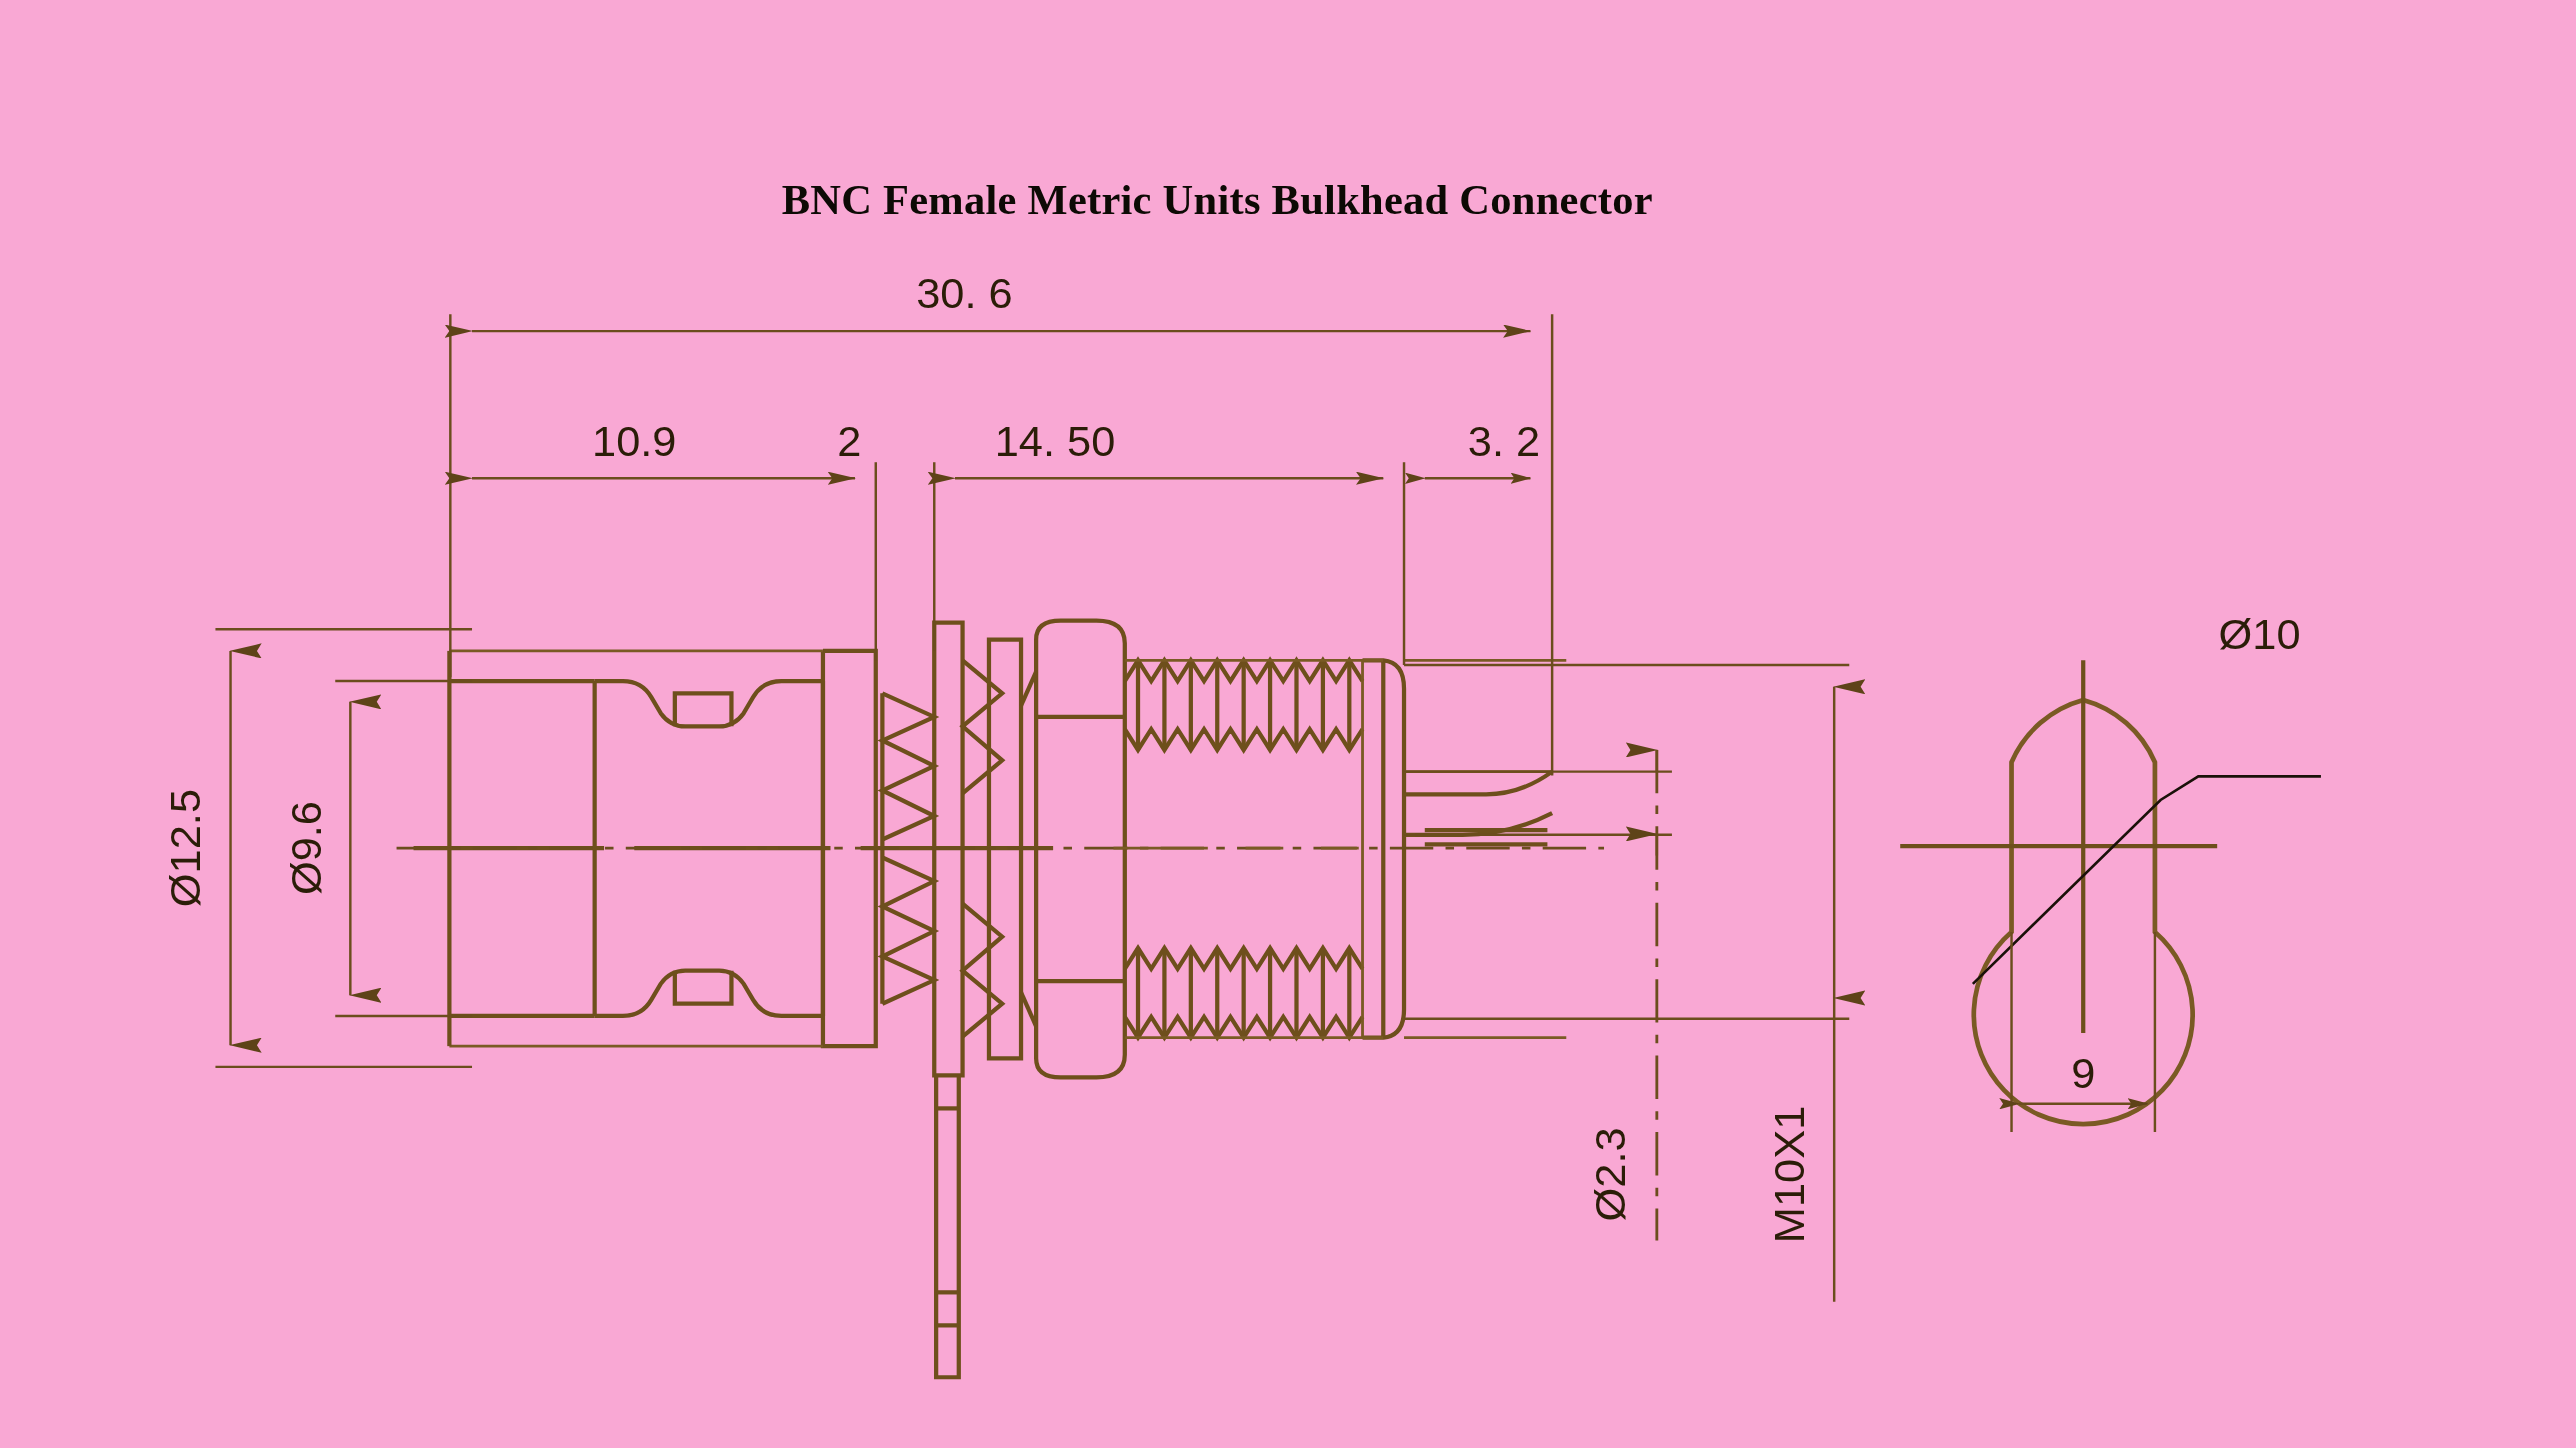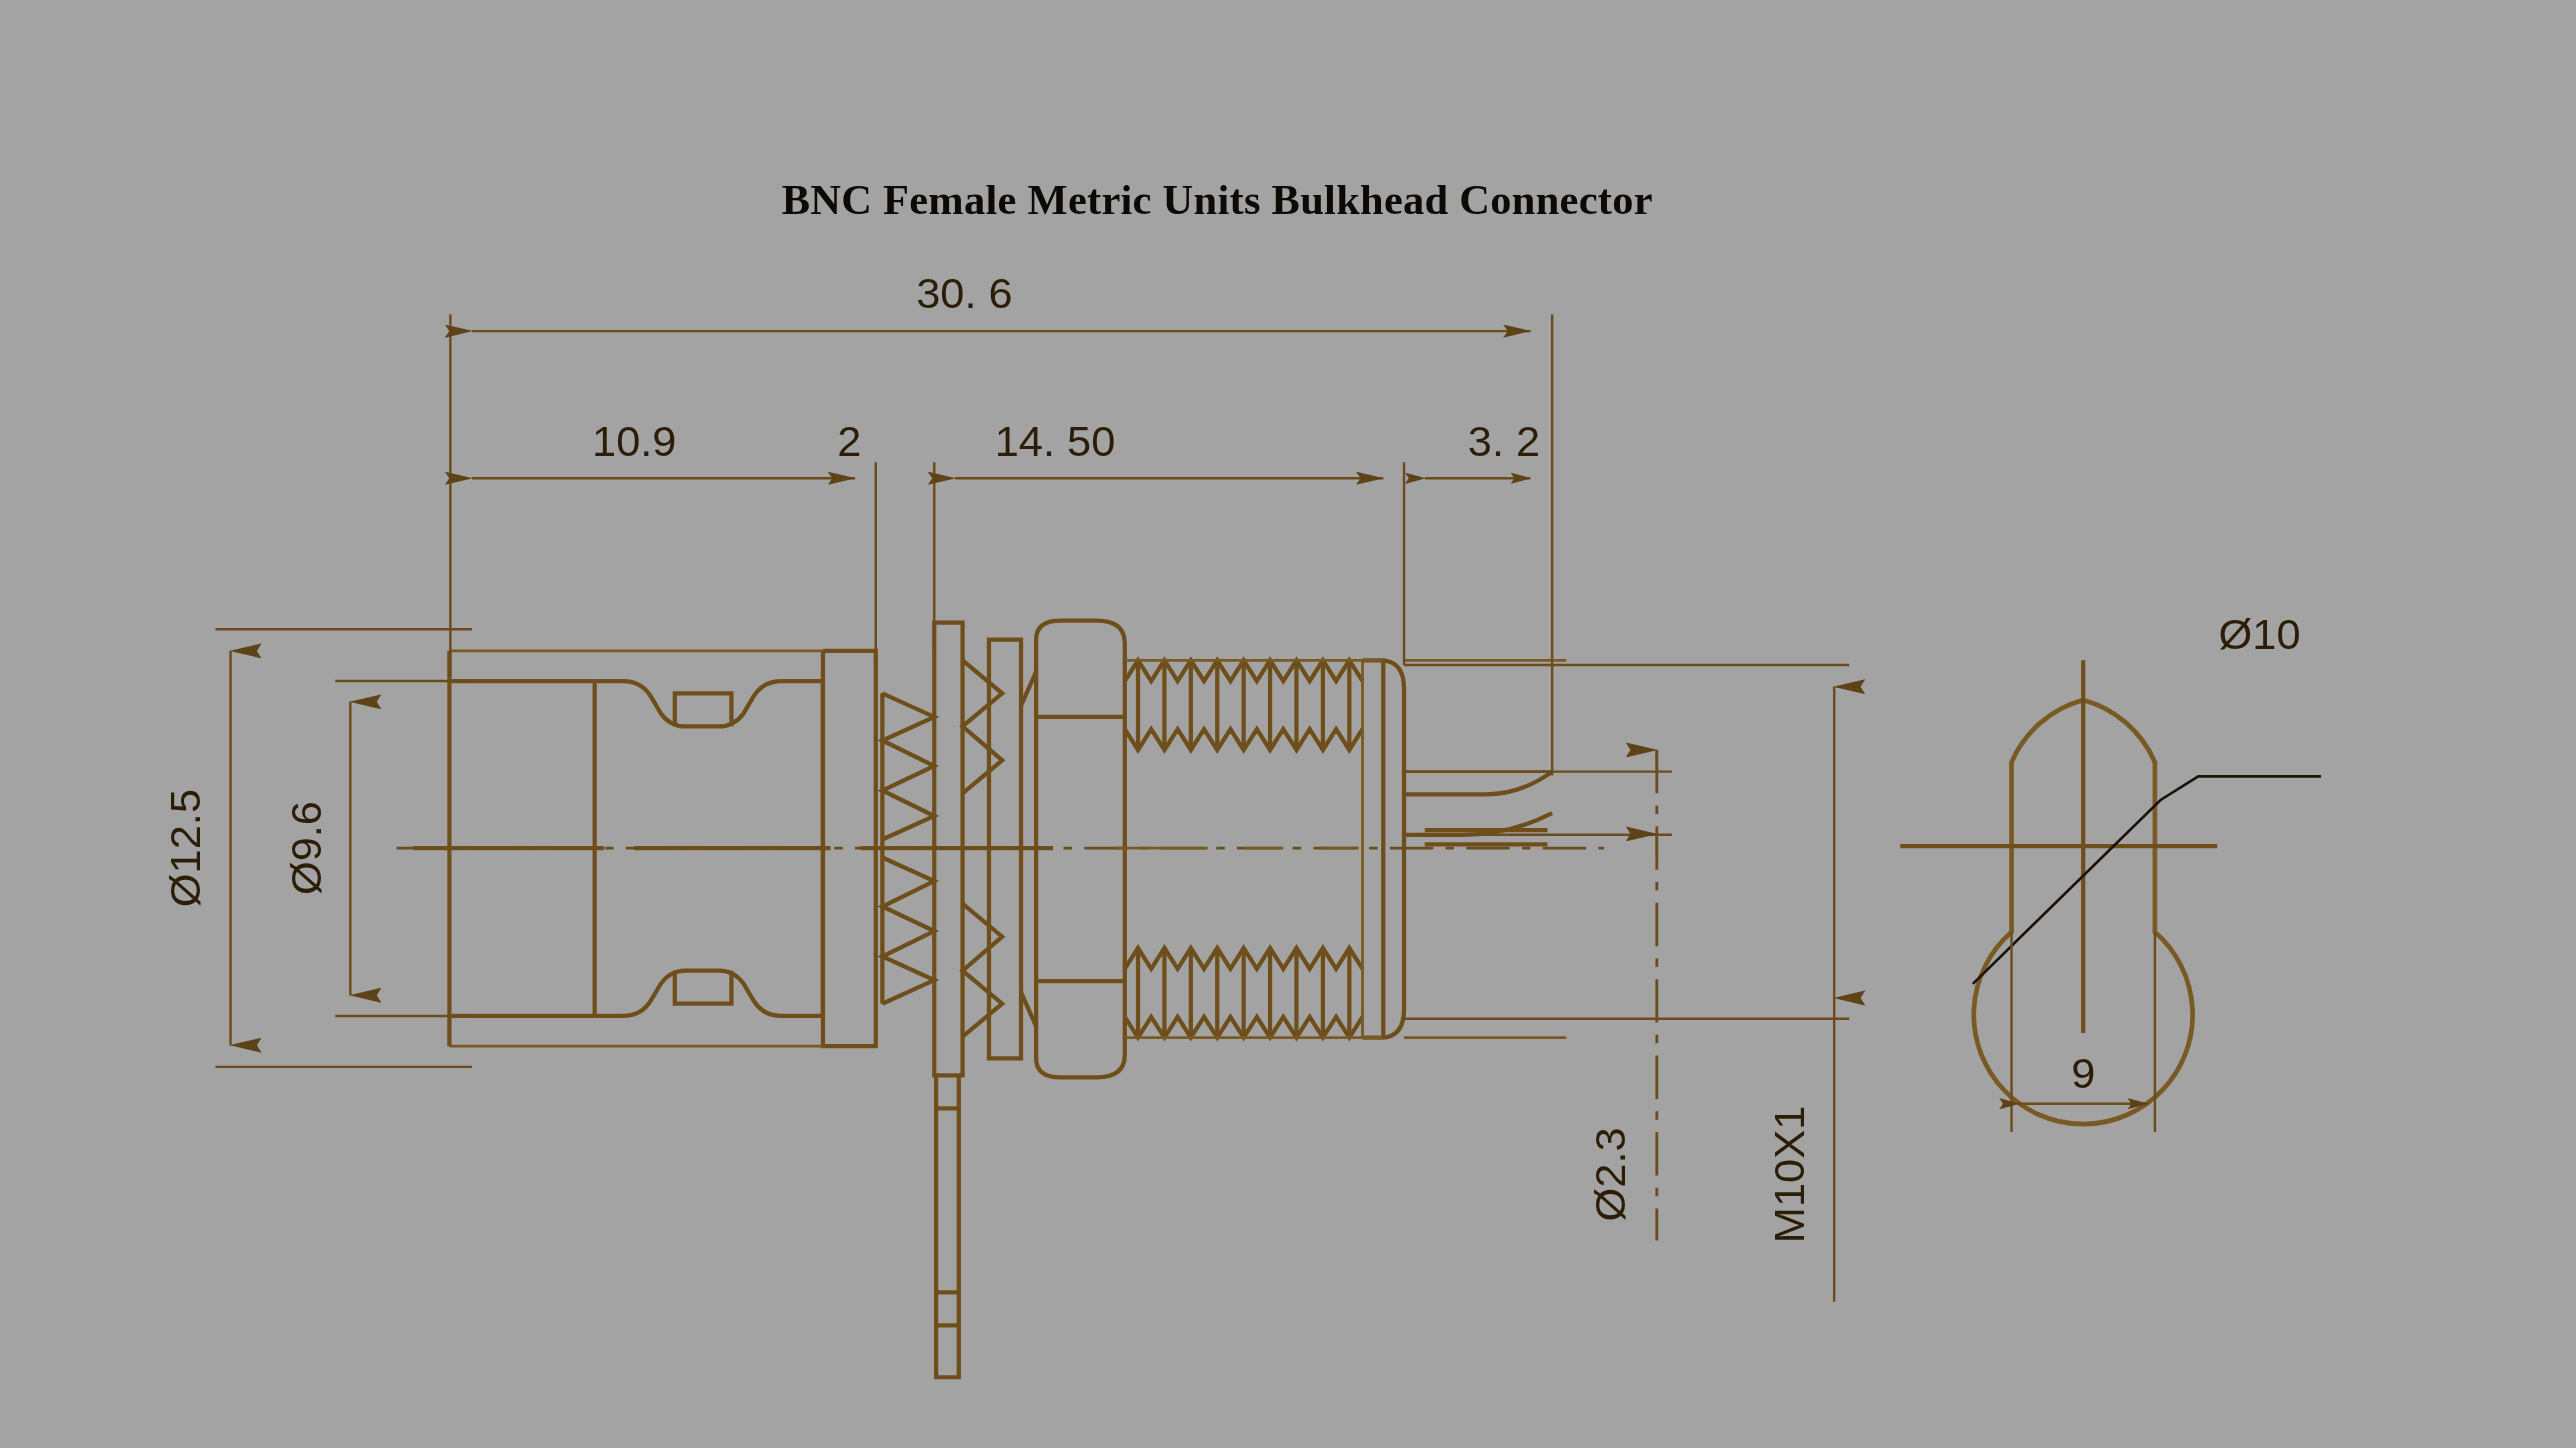--- a/index.html
+++ b/index.html
@@ -1,18 +1,18 @@
 <!DOCTYPE html>
 <html style="font-size:15px"><head>
 <meta charset="utf-8">
 <style>
   html,body{margin:0;padding:0;background:#fdfdfb;}
   body{width:2576px;height:1448px;overflow:hidden;
        font-family:"Liberation Serif", serif;}
-  #stage{position:relative;width:2576px;height:1448px;background:#a3a3a3;}
+  #stage{position:relative;width:2576px;height:1448px;background:#f9a8d4;}
   svg#dwg{position:absolute;left:0;top:0;width:2576px;height:1448px;}
   .ln{fill:none;stroke:#6e4f1c;stroke-width:4.5;stroke-linecap:butt;stroke-linejoin:miter;}
   .ln-thin{fill:none;stroke:#7a5a24;stroke-width:3;}
   .ln-dim{fill:none;stroke:#6b4d1d;stroke-width:2.6;}
   .ln-ext{fill:none;stroke:#6b4d1d;stroke-width:2.6;}
   .ln-center{fill:none;stroke:#6b4d1d;stroke-width:3;
              stroke-dasharray:46 13 9 13;}
   .ln-lead{fill:none;stroke:#1a1109;stroke-width:2.8;}
   .ln-circ{fill:none;stroke:#7a5a24;stroke-width:5;}
   .arrowfill{fill:#5e4318;stroke:none;}

